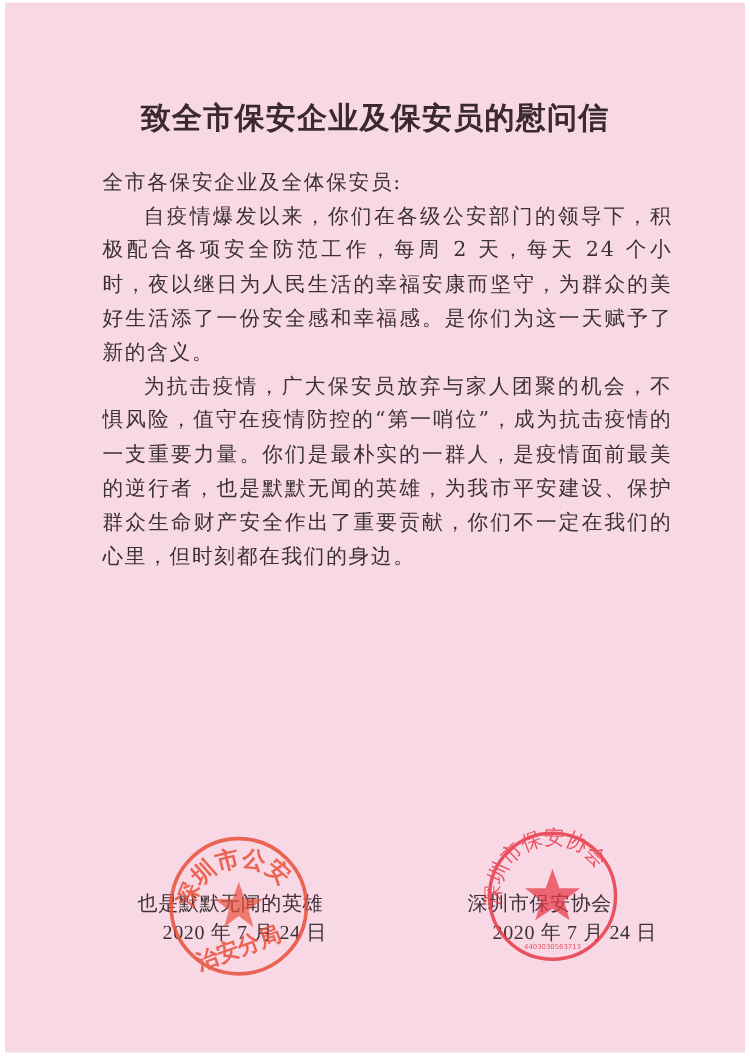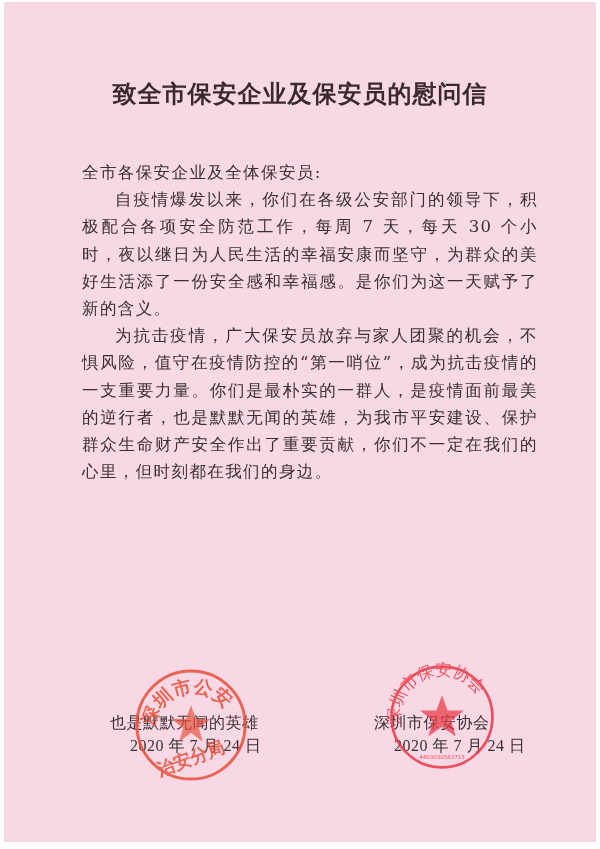--- a/index.html
+++ b/index.html
@@ -12,42 +12,41 @@
       background: #f9d8e6;
     }
     .title {
       position: absolute; left: 0; right: 0; top: 76px; text-align: center;
       font-size: 24px; font-weight: bold; color: #3a2a30; letter-spacing: 1px;
     }
     .body {
       position: absolute; left: 78px; top: 130px; width: 456px;
       font-size: 16.5px; line-height: 27.2px; color: #3a3035;
       letter-spacing: 1.4px;
-      margin-top: 27px;
     }
     .body p { margin: 0; text-indent: 2em; text-align: justify; }
     .body p.salutation { text-indent: 0; }
     .sig { position: absolute; font-size: 16px; color: #3a3035; letter-spacing: 0.5px; z-index: 2; }
     .sig .org { display: block; }
     .sig .date { display: block; margin-top: 2px; padding-left: 20px; font-family: Liberation Serif, serif; }
     .sig-left { left: 106px; top: 711px; }
     .sig-right { left: 370px; top: 711px; }
     .seal { position: absolute; z-index: 3; opacity: 0.85; }
     .seal-left { left: 128px; top: 664px; width: 118px; height: 118px; }
     .seal-right { left: 383px; top: 660px; width: 110px; height: 110px; }
   </style>
 </head>
 <body>
 
 <div class="sheet">
   <div class="title">致全市保安企业及保安员的慰问信</div>
 
   <div class="body">
     <p class="salutation">全市各保安企业及全体保安员:</p>
-    <p>自疫情爆发以来，你们在各级公安部门的领导下，积极配合各项安全防范工作，每周 7 天，每天 30 个小时，夜以继日为人民生活的幸福安康而坚守，为群众的美好生活添了一份安全感和幸福感。是你们为这一天赋予了新的含义。</p>
+    <p>自疫情爆发以来，你们在各级公安部门的领导下，积极配合各项安全防范工作，每周 2 天，每天 24 个小时，夜以继日为人民生活的幸福安康而坚守，为群众的美好生活添了一份安全感和幸福感。是你们为这一天赋予了新的含义。</p>
     <p>为抗击疫情，广大保安员放弃与家人团聚的机会，不惧风险，值守在疫情防控的“第一哨位”，成为抗击疫情的一支重要力量。你们是最朴实的一群人，是疫情面前最美的逆行者，也是默默无闻的英雄，为我市平安建设、保护群众生命财产安全作出了重要贡献，你们不一定在我们的心里，但时刻都在我们的身边。</p>
   </div>
 
   <div class="sig sig-left">
     <span class="org">也是默默无闻的英雄</span>
     <span class="date">2020 年 7 月 24 日</span>
   </div>
 
   <svg class="seal seal-left" viewBox="0 0 120 120">
     <defs>

